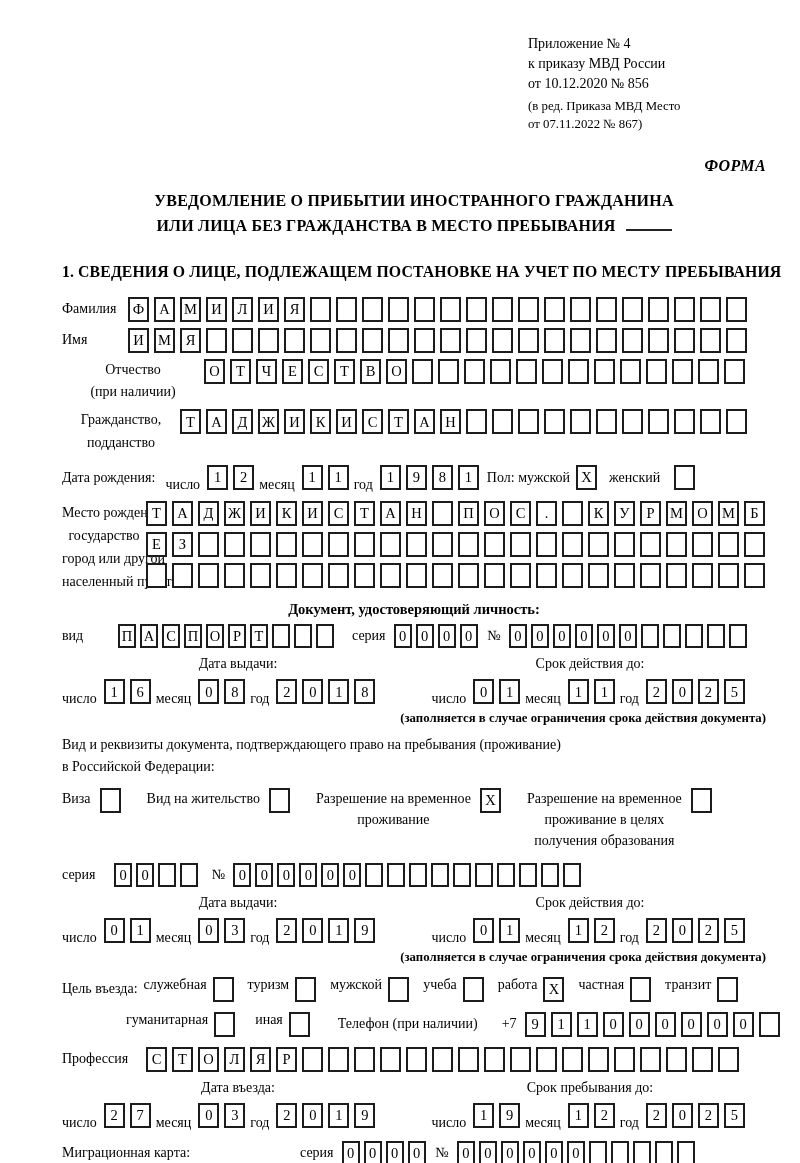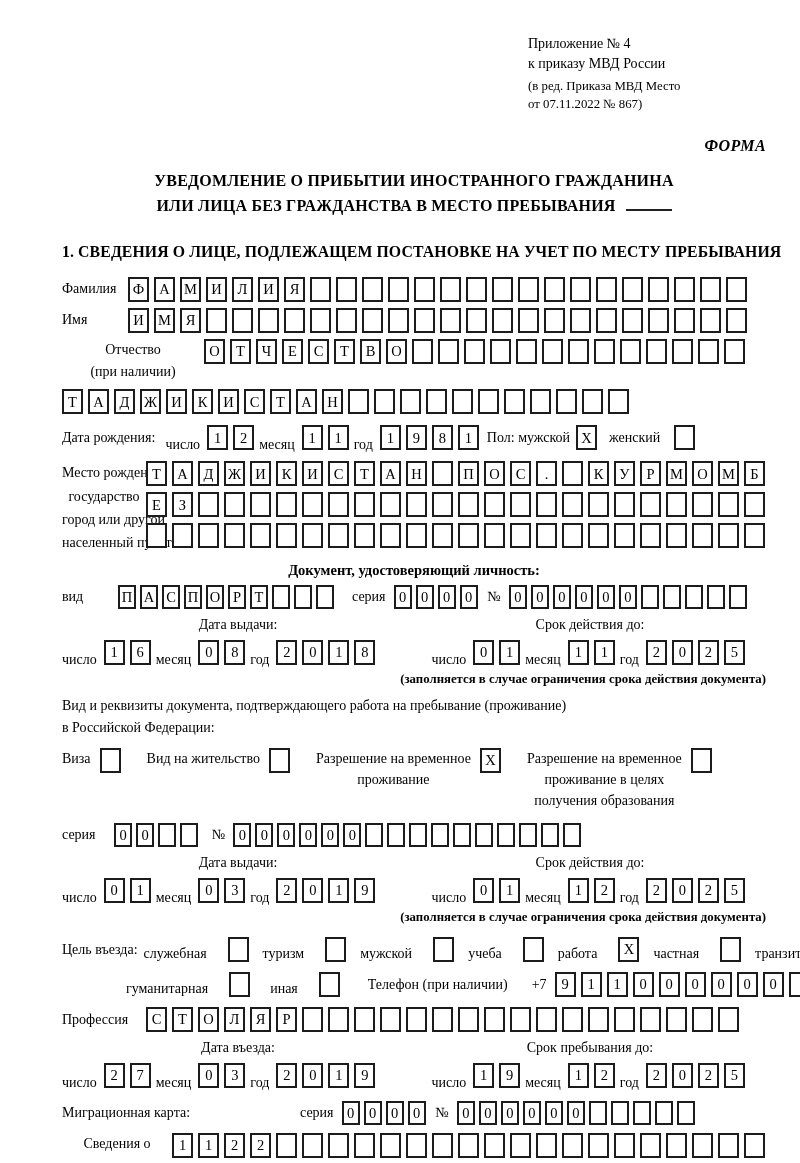--- a/index.html
+++ b/index.html
@@ -56,34 +56,35 @@
   .doc-heading { text-align:center; font-weight:bold; font-size:14.5px; margin-top:8px; }
 
   .plain { margin-top:8px; line-height:1.55; }
 
   .optrow { display:flex; align-items:flex-start; margin-top:10px; }
   .opt { display:flex; align-items:flex-start; gap:9px; }
   .opt .optlines { text-align:center; line-height:1.5; }
   .opt + .opt { margin-left:26px; }
 
   .pairrow { display:flex; align-items:center; margin-top:12px; }
-  .pair { display:flex; align-items:flex-end; gap:21px; }
+  .pair { display:flex; align-items:flex-start; gap:6px; }
   .pair + .pair { margin-left:14px; }
 
   .phone-row { display:flex; align-items:center; margin-top:10px; }
   .nowrap { white-space:nowrap; }
 </style>
 </head>
 <body>
 
 <div class="page">
 
   <div class="ref-block">
     <div>Приложение № 4</div>
     <div>к приказу МВД России</div>
+    <div>от 10.12.2020 № 856</div>
     <div class="ref-amend">
       <div>(в ред. Приказа МВД Место</div>
       <div>от 07.11.2022 № 867)</div>
     </div>
   </div>
 
   <div class="form-label">ФОРМА</div>
 
   <div class="title">
     <div>УВЕДОМЛЕНИЕ О ПРИБЫТИИ ИНОСТРАННОГО ГРАЖДАНИНА</div>
@@ -178,20 +179,24 @@
         <span class="cell"></span>
         <span class="cell"></span>
         <span class="cell"></span>
         <span class="cell"></span>
         <span class="cell"></span>
         <span class="cell"></span>
       </span>
   </div>
 
   <div class="stackrow">
+    <div class="lblcol lblcol-118">
+      <div>Гражданство,</div>
+      <div>подданство</div>
+    </div>
     <span class="cells">
         <span class="cell">Т</span>
         <span class="cell">А</span>
         <span class="cell">Д</span>
         <span class="cell">Ж</span>
         <span class="cell">И</span>
         <span class="cell">К</span>
         <span class="cell">И</span>
         <span class="cell">С</span>
         <span class="cell">Т</span>
@@ -407,21 +412,21 @@
           <span class="cell">2</span>
           <span class="cell">0</span>
           <span class="cell">2</span>
           <span class="cell">5</span>
         </span>
     </span>
   </div>
   <div class="note-right">(заполняется в случае ограничения срока действия документа)</div>
 
   <div class="plain">
-    <div>Вид и реквизиты документа, подтверждающего работа на пребывание (проживание)</div>
+    <div>Вид и реквизиты документа, подтверждающего право на пребывания (проживание)</div>
     <div>в Российской Федерации:</div>
   </div>
 
   <div class="optrow">
     <span class="opt">
       <span class="optlines">Виза</span>
       <span class="cbox"></span>
     </span>
     <span class="opt">
       <span class="optlines">Вид на жительство</span>

